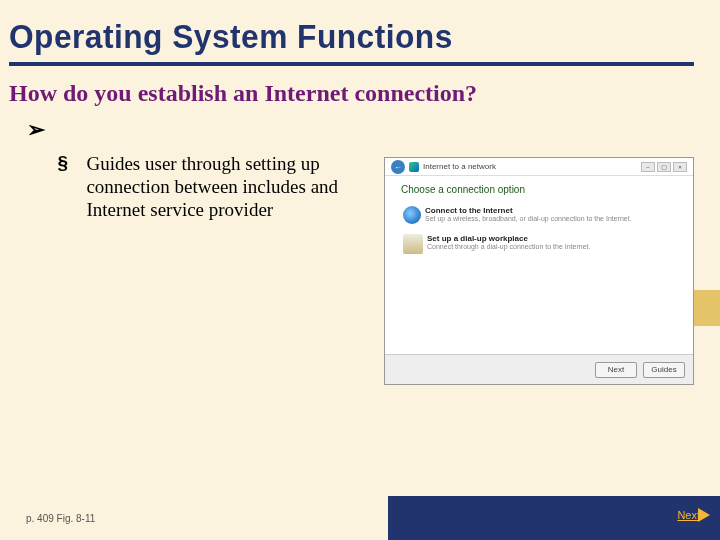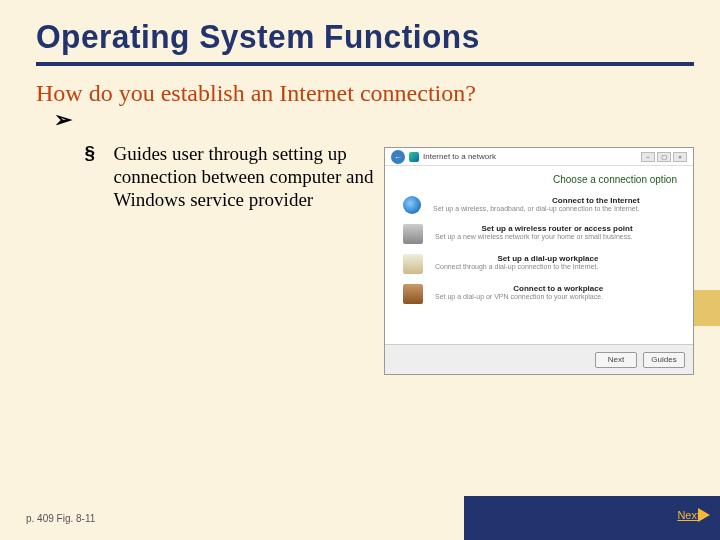--- a/index.html
+++ b/index.html
@@ -7,42 +7,44 @@
     width: 720px;
     height: 540px;
     background: #fbf3de;
     font-family: "Times New Roman", serif;
     position: relative;
     overflow: hidden;
   }
   .slide {
     width: 100%;
     height: 100%;
-    padding: 18px 26px 0 36px;
+    padding: 18px 26px 0 9px;
     position: relative;
   }
   .title {
     font-family: Arial, Helvetica, sans-serif;
     font-weight: 900;
     font-size: 33px;
     color: #21346e;
     letter-spacing: 0.5px;
     margin-bottom: 6px;
     transform: scaleX(0.96);
     transform-origin: left;
   }
   .rule {
     border: none;
     border-top: 4px solid #21346e;
     margin-bottom: 14px;
     width: 100%;
   }
   .question {
     font-size: 24px;
-    color: #c2410c;
+    color: #701a75;
+    margin-bottom: 10px;
+    font-weight: bold;
   }
   .content-row {
     display: flex;
     gap: 8px;
   }
   .content-col {
     flex: 1;
     min-width: 320px;
   }
   .bullet1 {
@@ -113,30 +115,29 @@
     display:flex; gap:2px;
   }
   .sc-win span {
     width:14px; height:10px; background:#e8e8e8; border:1px solid #bbb;
     font-size:6px; display:flex; align-items:center; justify-content:center;
   }
   .sc-body {
     flex:1;
     background: #fff;
     padding: 8px 16px;
-    text-align: right;
   }
   .sc-heading {
     color: #1a5a1a;
     font-size: 10px;
     margin-bottom: 8px;
   }
   .sc-opt {
     display:flex;
-    gap:12px;
+    gap:4px;
     padding: 3px 2px;
     margin-bottom: 4px;
   }
   .sc-opt .ico {
     width: 20px; height: 20px;
     background: #ddd;
     border-radius: 2px;
     flex-shrink:0;
     position: relative;
   }
@@ -167,21 +168,21 @@
   }
   .footer-bar {
     position: absolute;
     bottom: 0;
     left: 0;
     width: 720px;
     height: 44px;
     display:flex;
   }
   .footer-left {
-    width: 464px;
+    width: 388px;
     background: #fbf3de;
     display:flex;
     align-items:center;
     padding-left: 26px;
   }
   .footer-right {
     flex:1;
     background: #21346e;
     position: relative;
   }
@@ -230,21 +231,21 @@
 
   <div class="question">How do you establish an Internet connection?</div>
 
   <div class="content-row">
     <div class="content-col">
       <div class="bullet1">
         <span class="mk">➢</span>
       </div>
       <div class="bullet2">
         <span class="mk">§</span>
-        <span>Guides user through setting up connection between computer and Windows service provider</span>
+        <span>Guides user through setting up connection between includes and Internet service provider</span>
       </div>
     </div>
 
     <div class="shot-col">
       <div class="screenshot">
         <div class="sc-title">
           <div class="left">
             <span class="arrow">←</span>
             <span class="shield"></span>
             <span>Internet to a network</span>
@@ -259,38 +260,24 @@
           <div class="sc-heading">Choose a connection option</div>
 
           <div class="sc-opt">
             <div class="ico globe"></div>
             <div class="tx">
               <b>Connect to the Internet</b>
               <span>Set up a wireless, broadband, or dial-up connection to the Internet.</span>
             </div>
           </div>
           <div class="sc-opt">
-            <div class="ico router"></div>
-            <div class="tx">
-              <b>Set up a wireless router or access point</b>
-              <span>Set up a new wireless network for your home or small business.</span>
-            </div>
-          </div>
-          <div class="sc-opt">
             <div class="ico phone"></div>
             <div class="tx">
               <b>Set up a dial-up workplace</b>
               <span>Connect through a dial-up connection to the Internet.</span>
-            </div>
-          </div>
-          <div class="sc-opt">
-            <div class="ico briefcase"></div>
-            <div class="tx">
-              <b>Connect to a workplace</b>
-              <span>Set up a dial-up or VPN connection to your workplace.</span>
             </div>
           </div>
         </div>
         <div class="sc-footer">
           <div class="sc-btn">Next</div>
           <div class="sc-btn">Guides</div>
         </div>
       </div>
     </div>
   </div>

